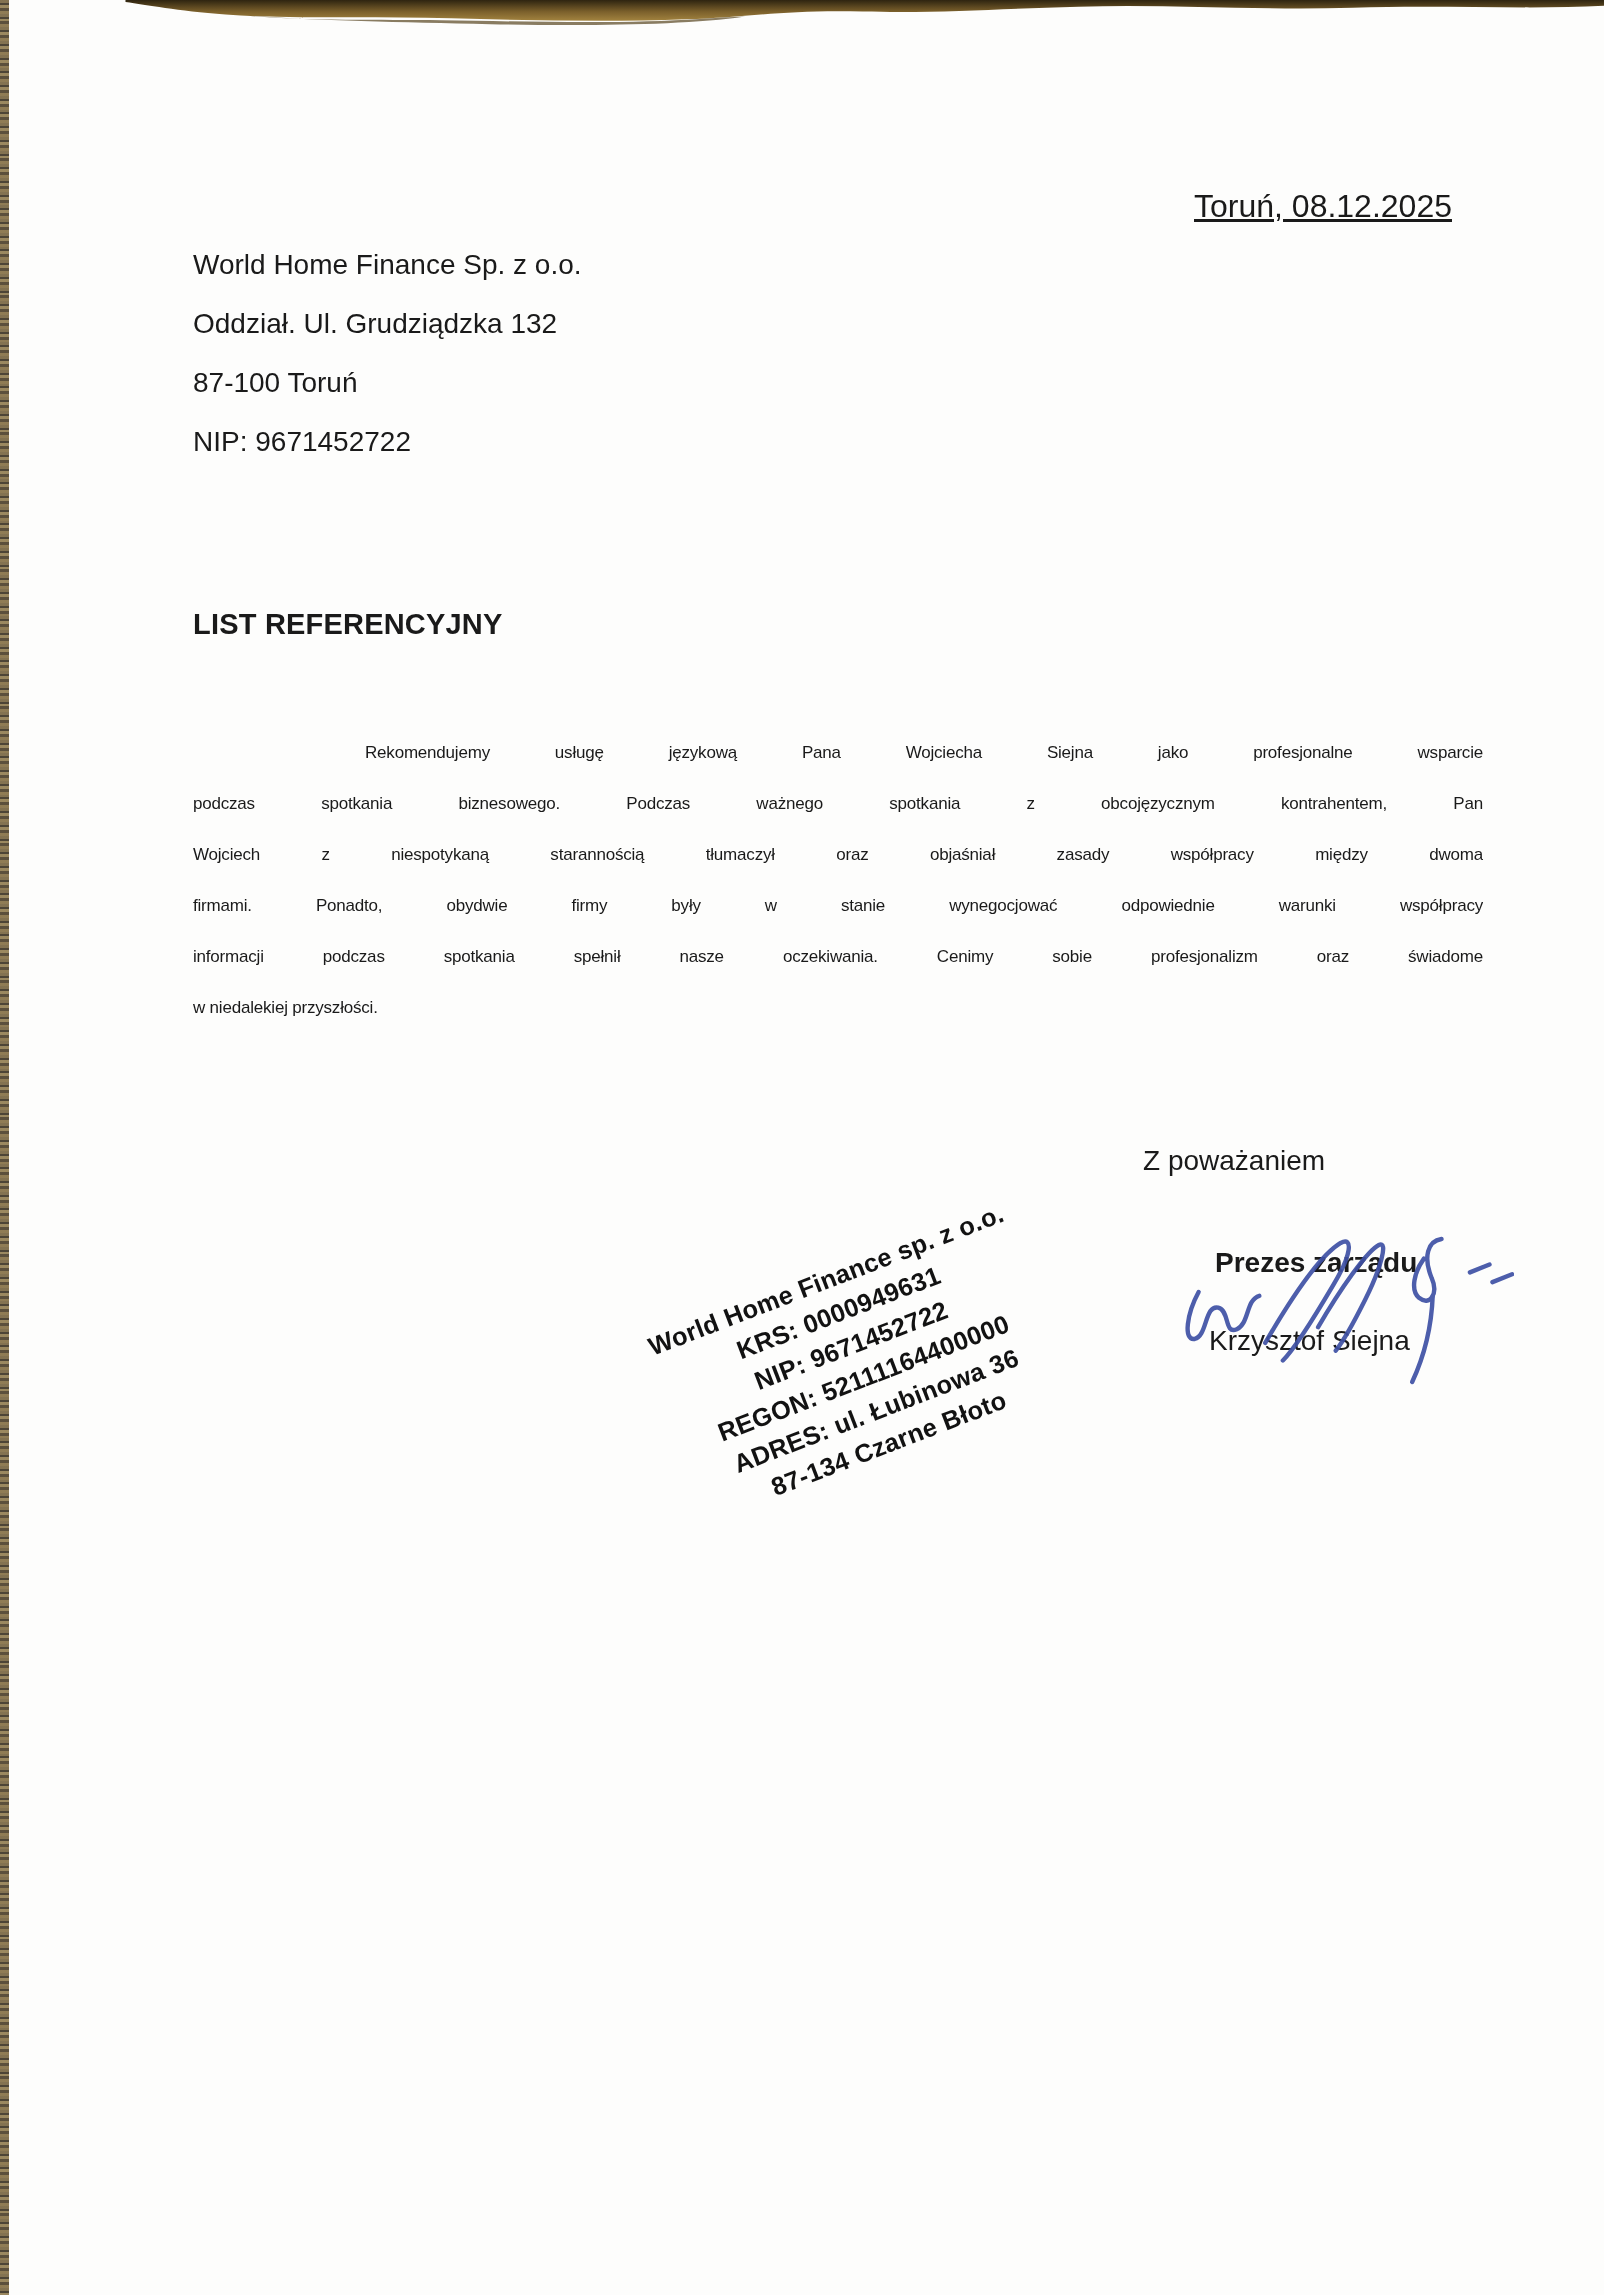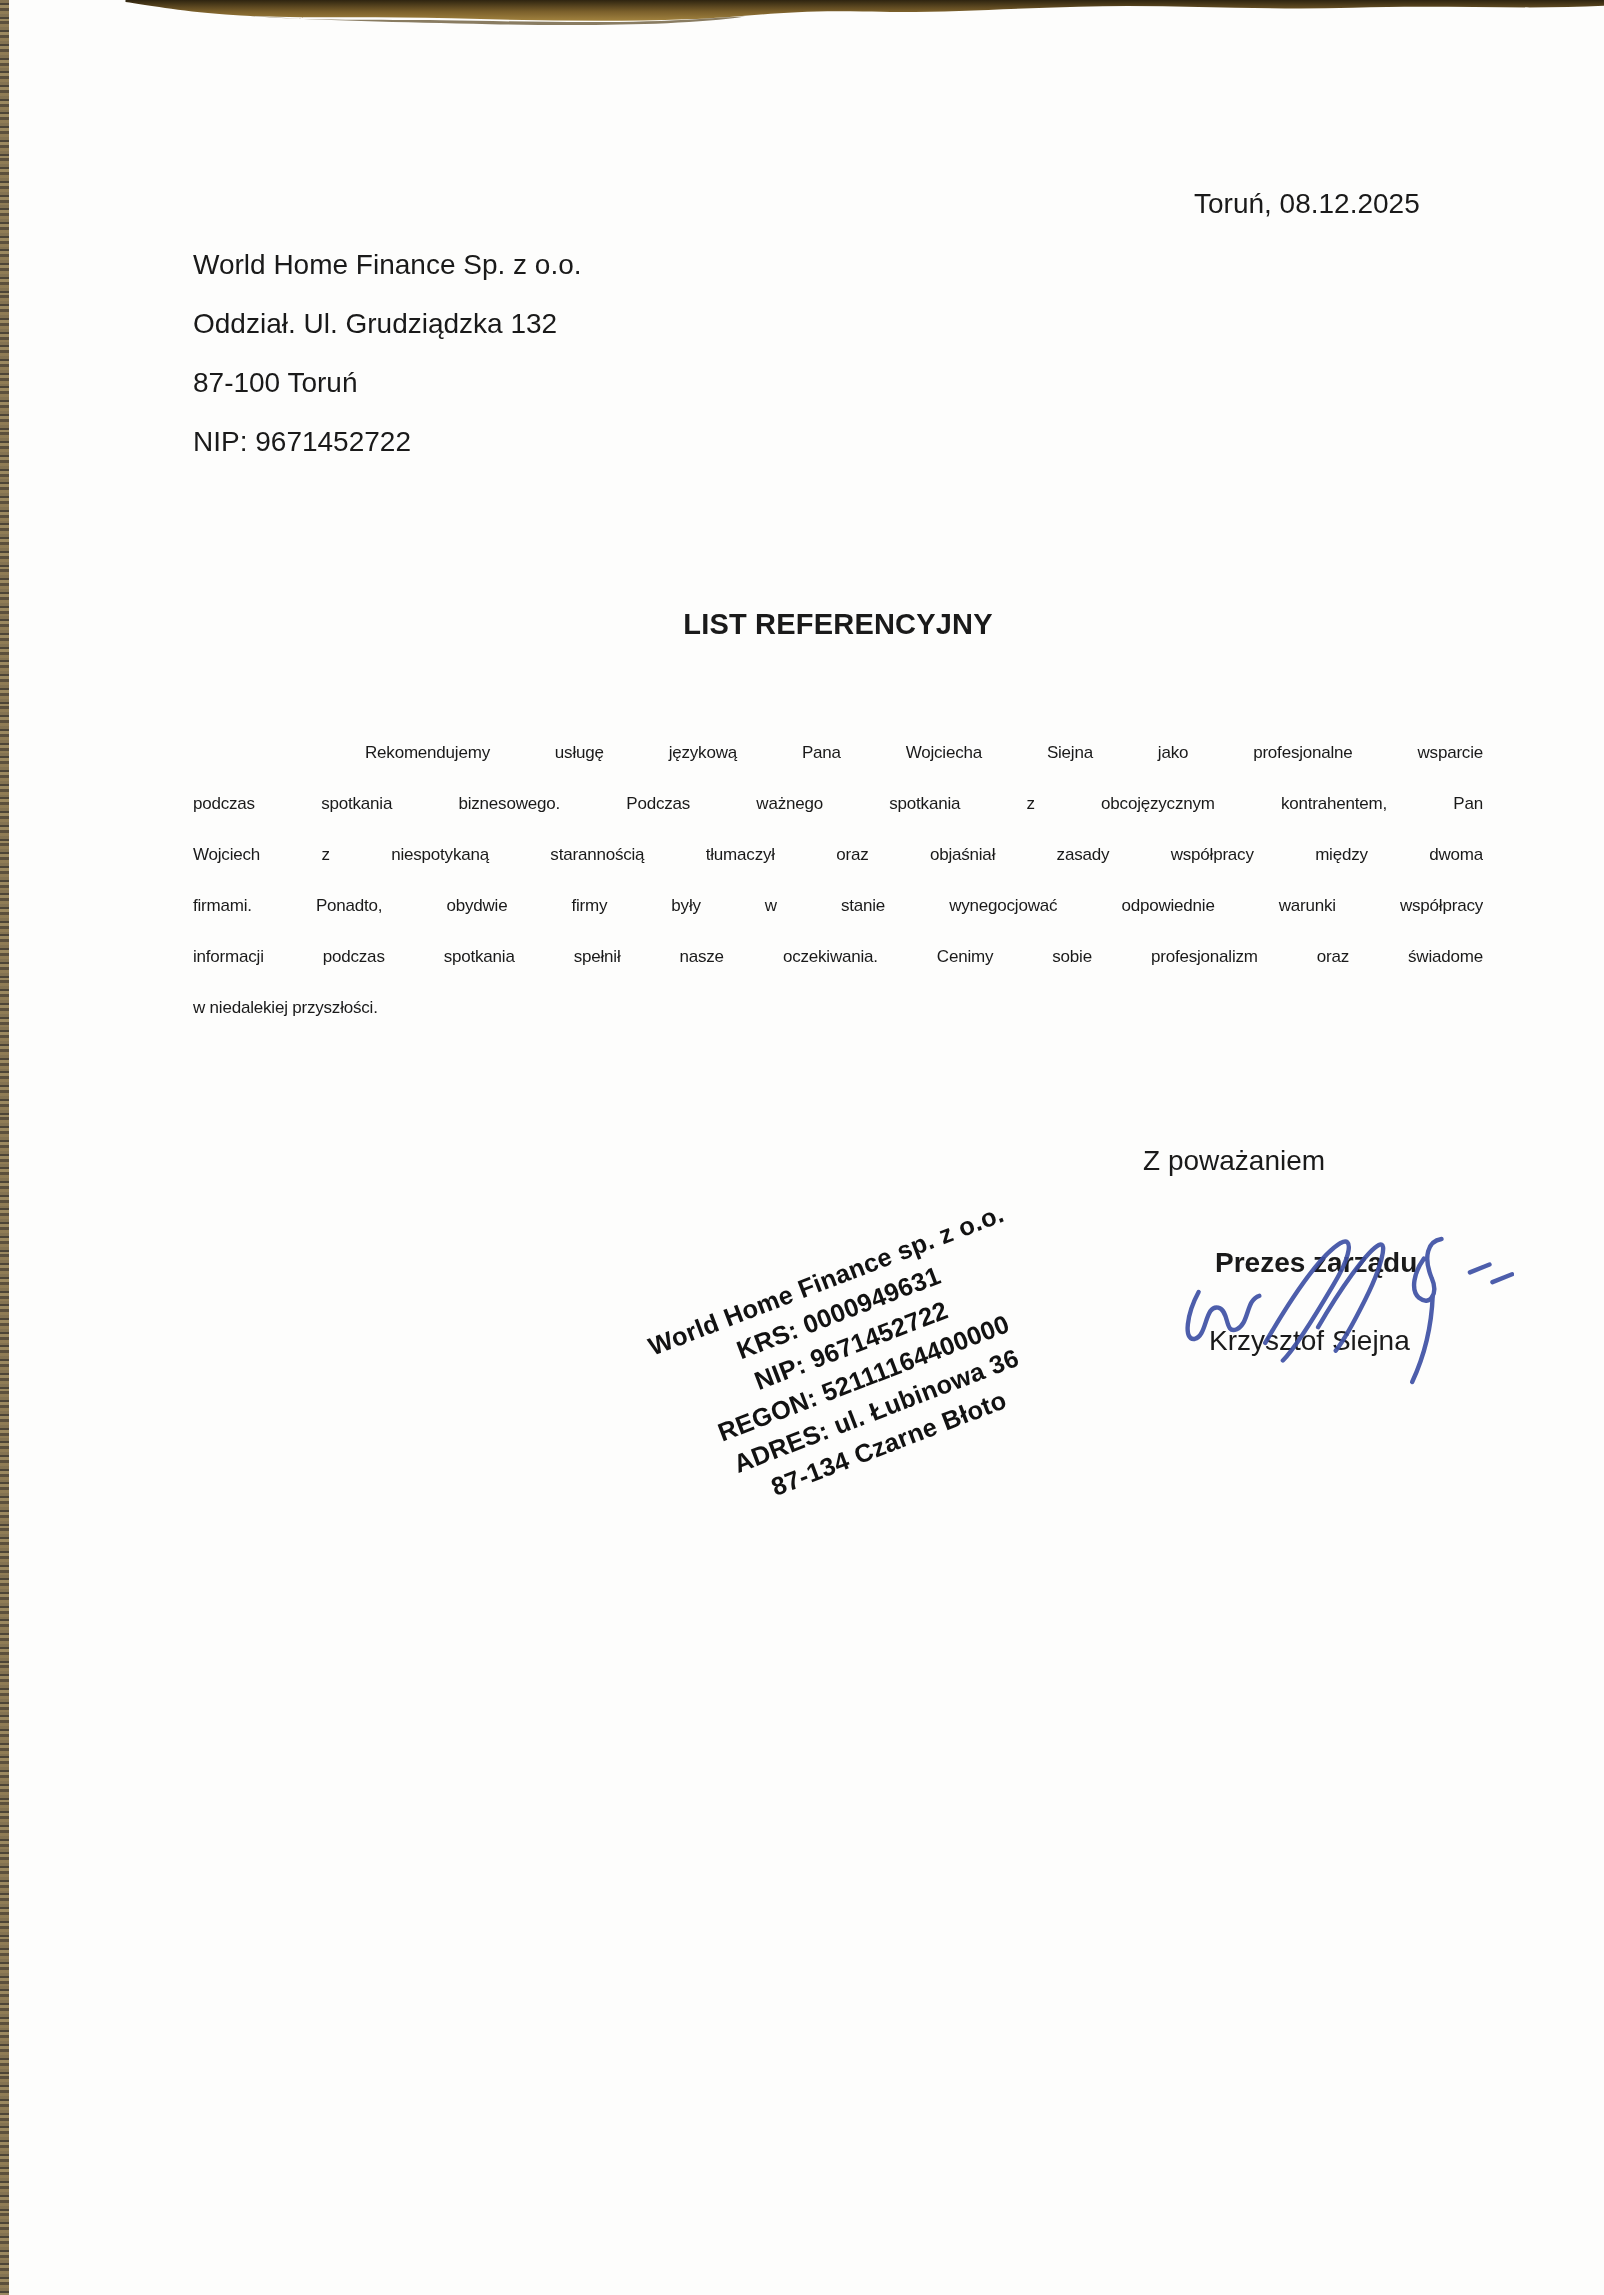--- a/index.html
+++ b/index.html
@@ -22,29 +22,29 @@
       #2e2413 2.9px, #2e2413 4.9px,
       #8a7444 4.9px, #8a7444 7.8px,
       #3f311a 7.8px, #3f311a 10.8px,
       #7c6537 10.8px, #7c6537 13.7px
     );
     opacity: 0.85;
   }
   
   .date-line {
     position: absolute; left: 1194px; top: 188px;
-    font-size: 28px; white-space: nowrap;
+    font-size: 32px; white-space: nowrap; text-decoration: underline;
   }
   
   .sender { position: absolute; left: 193px; top: 243px; font-size: 28px; }
   .sender div { height: 59px; line-height: 43px; white-space: nowrap; }
   
   .letter-title {
     position: absolute; left: 193px; top: 608px; width: 1290px;
-    text-align: center; font-size: 29px; font-weight: 700;
+    font-size: 29px; font-weight: 700;
     letter-spacing: 0.2px;
   }
   
   .body-block { position: absolute; left: 193px; top: 727px; width: 1290px; }
   .body-block .bline {
     font-size: 17px; line-height: 51px; height: 51px;
     letter-spacing: -0.2px;
     text-align: justify; text-align-last: justify;
     overflow: hidden; white-space: nowrap;
   }

